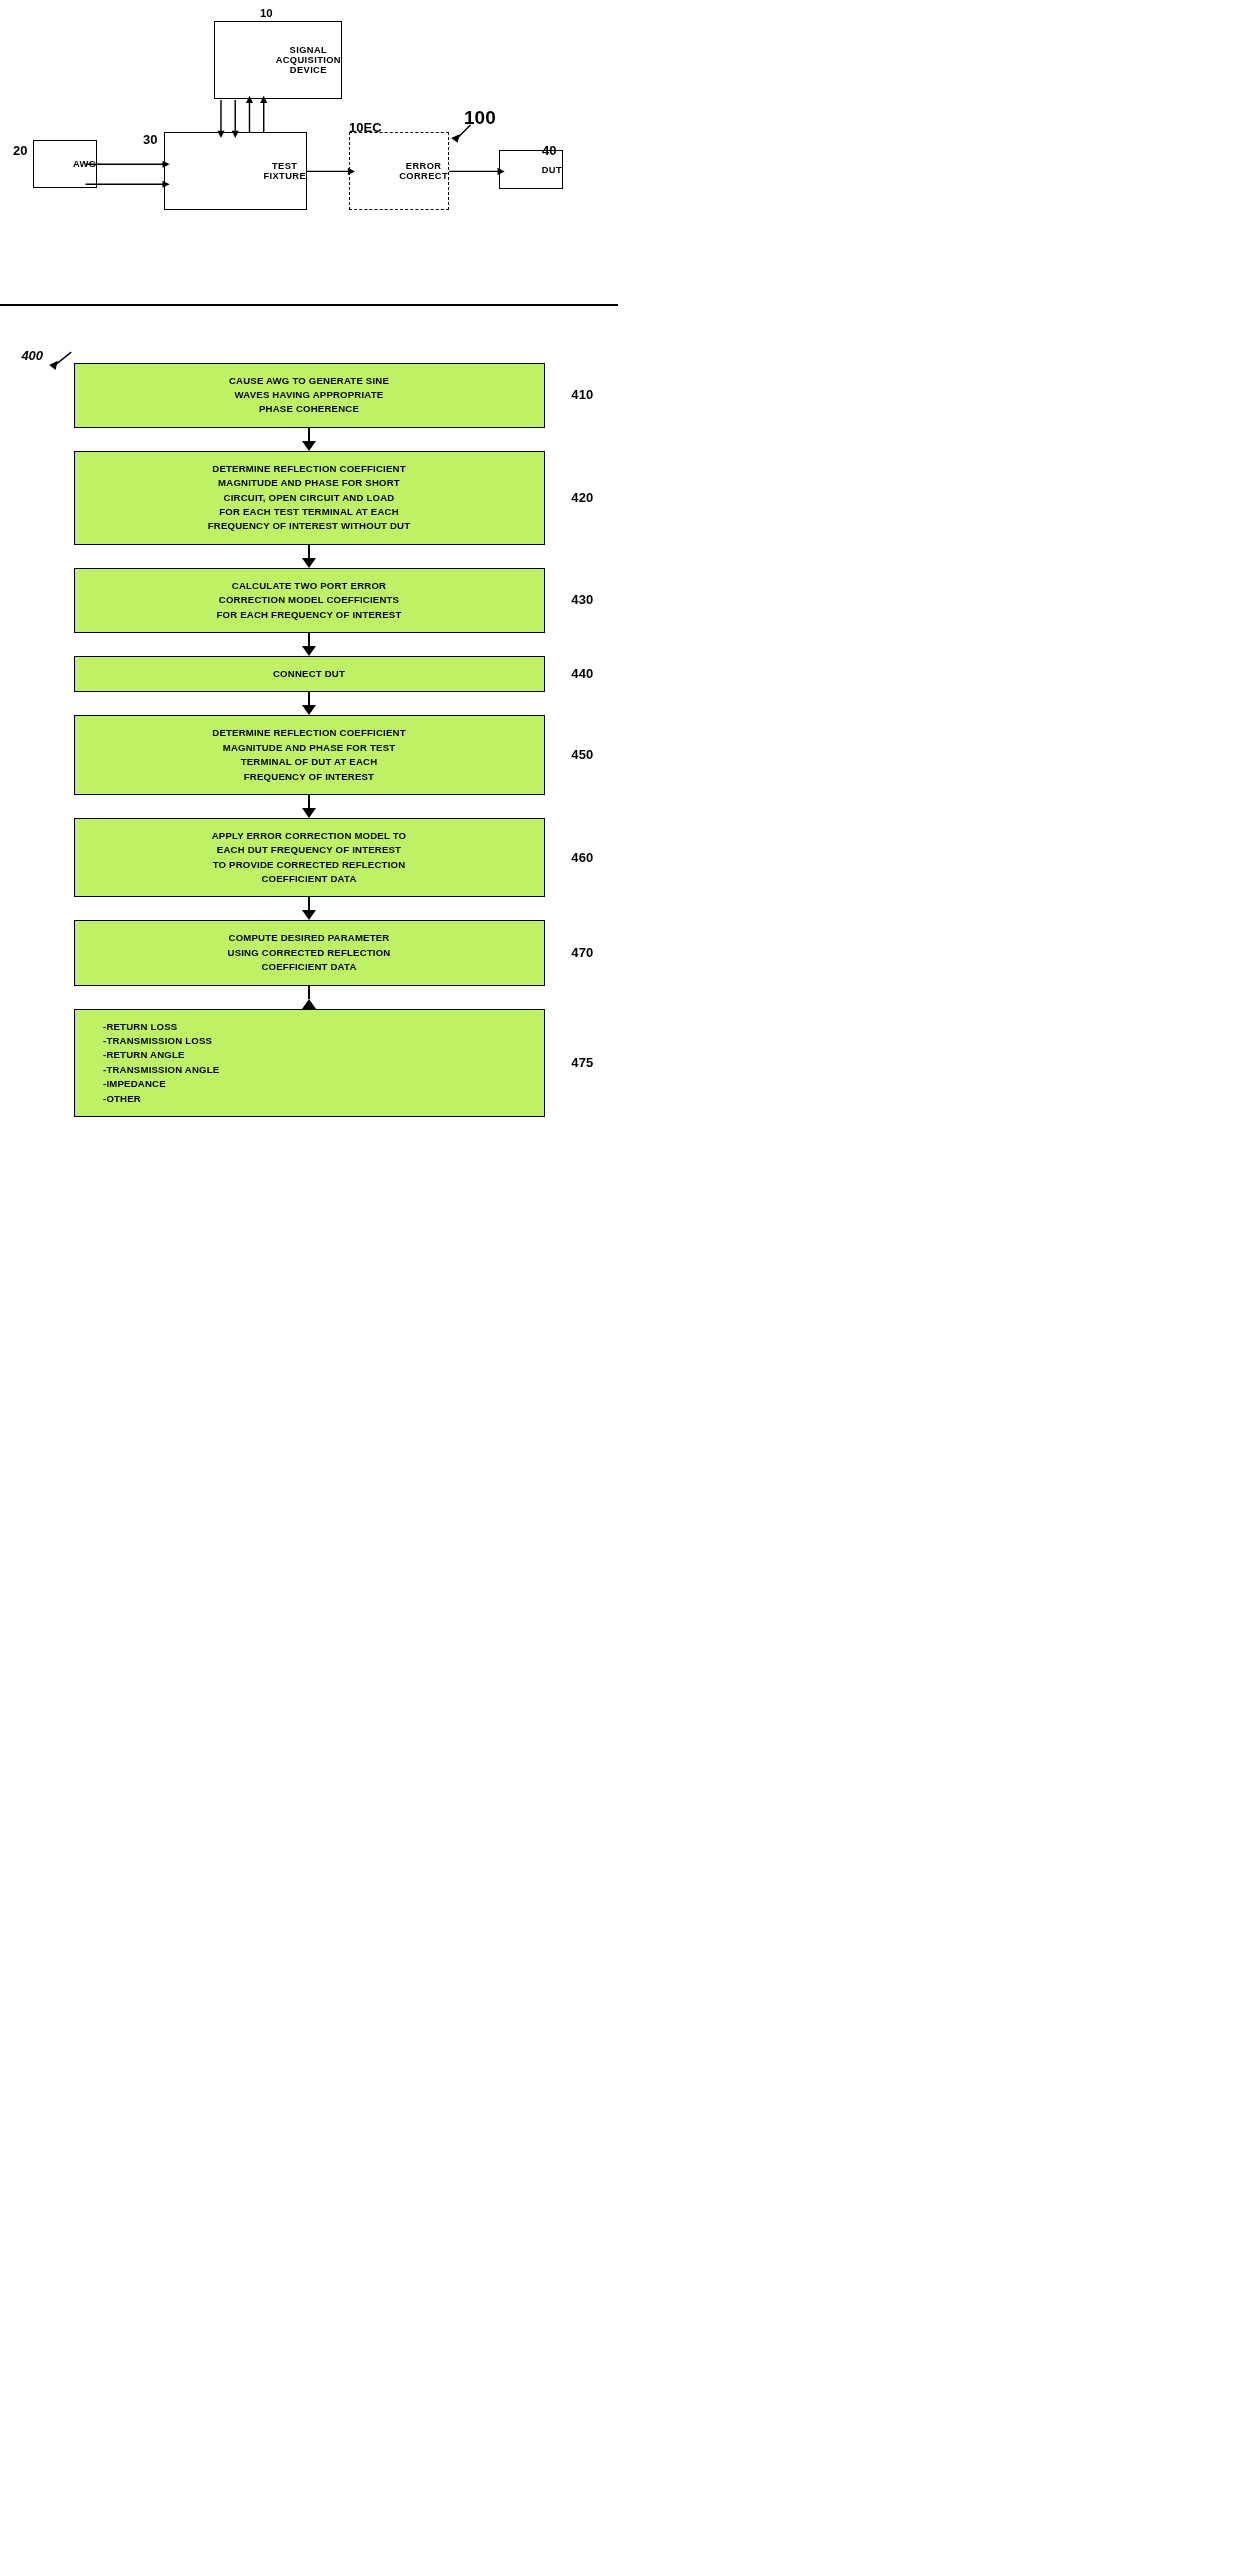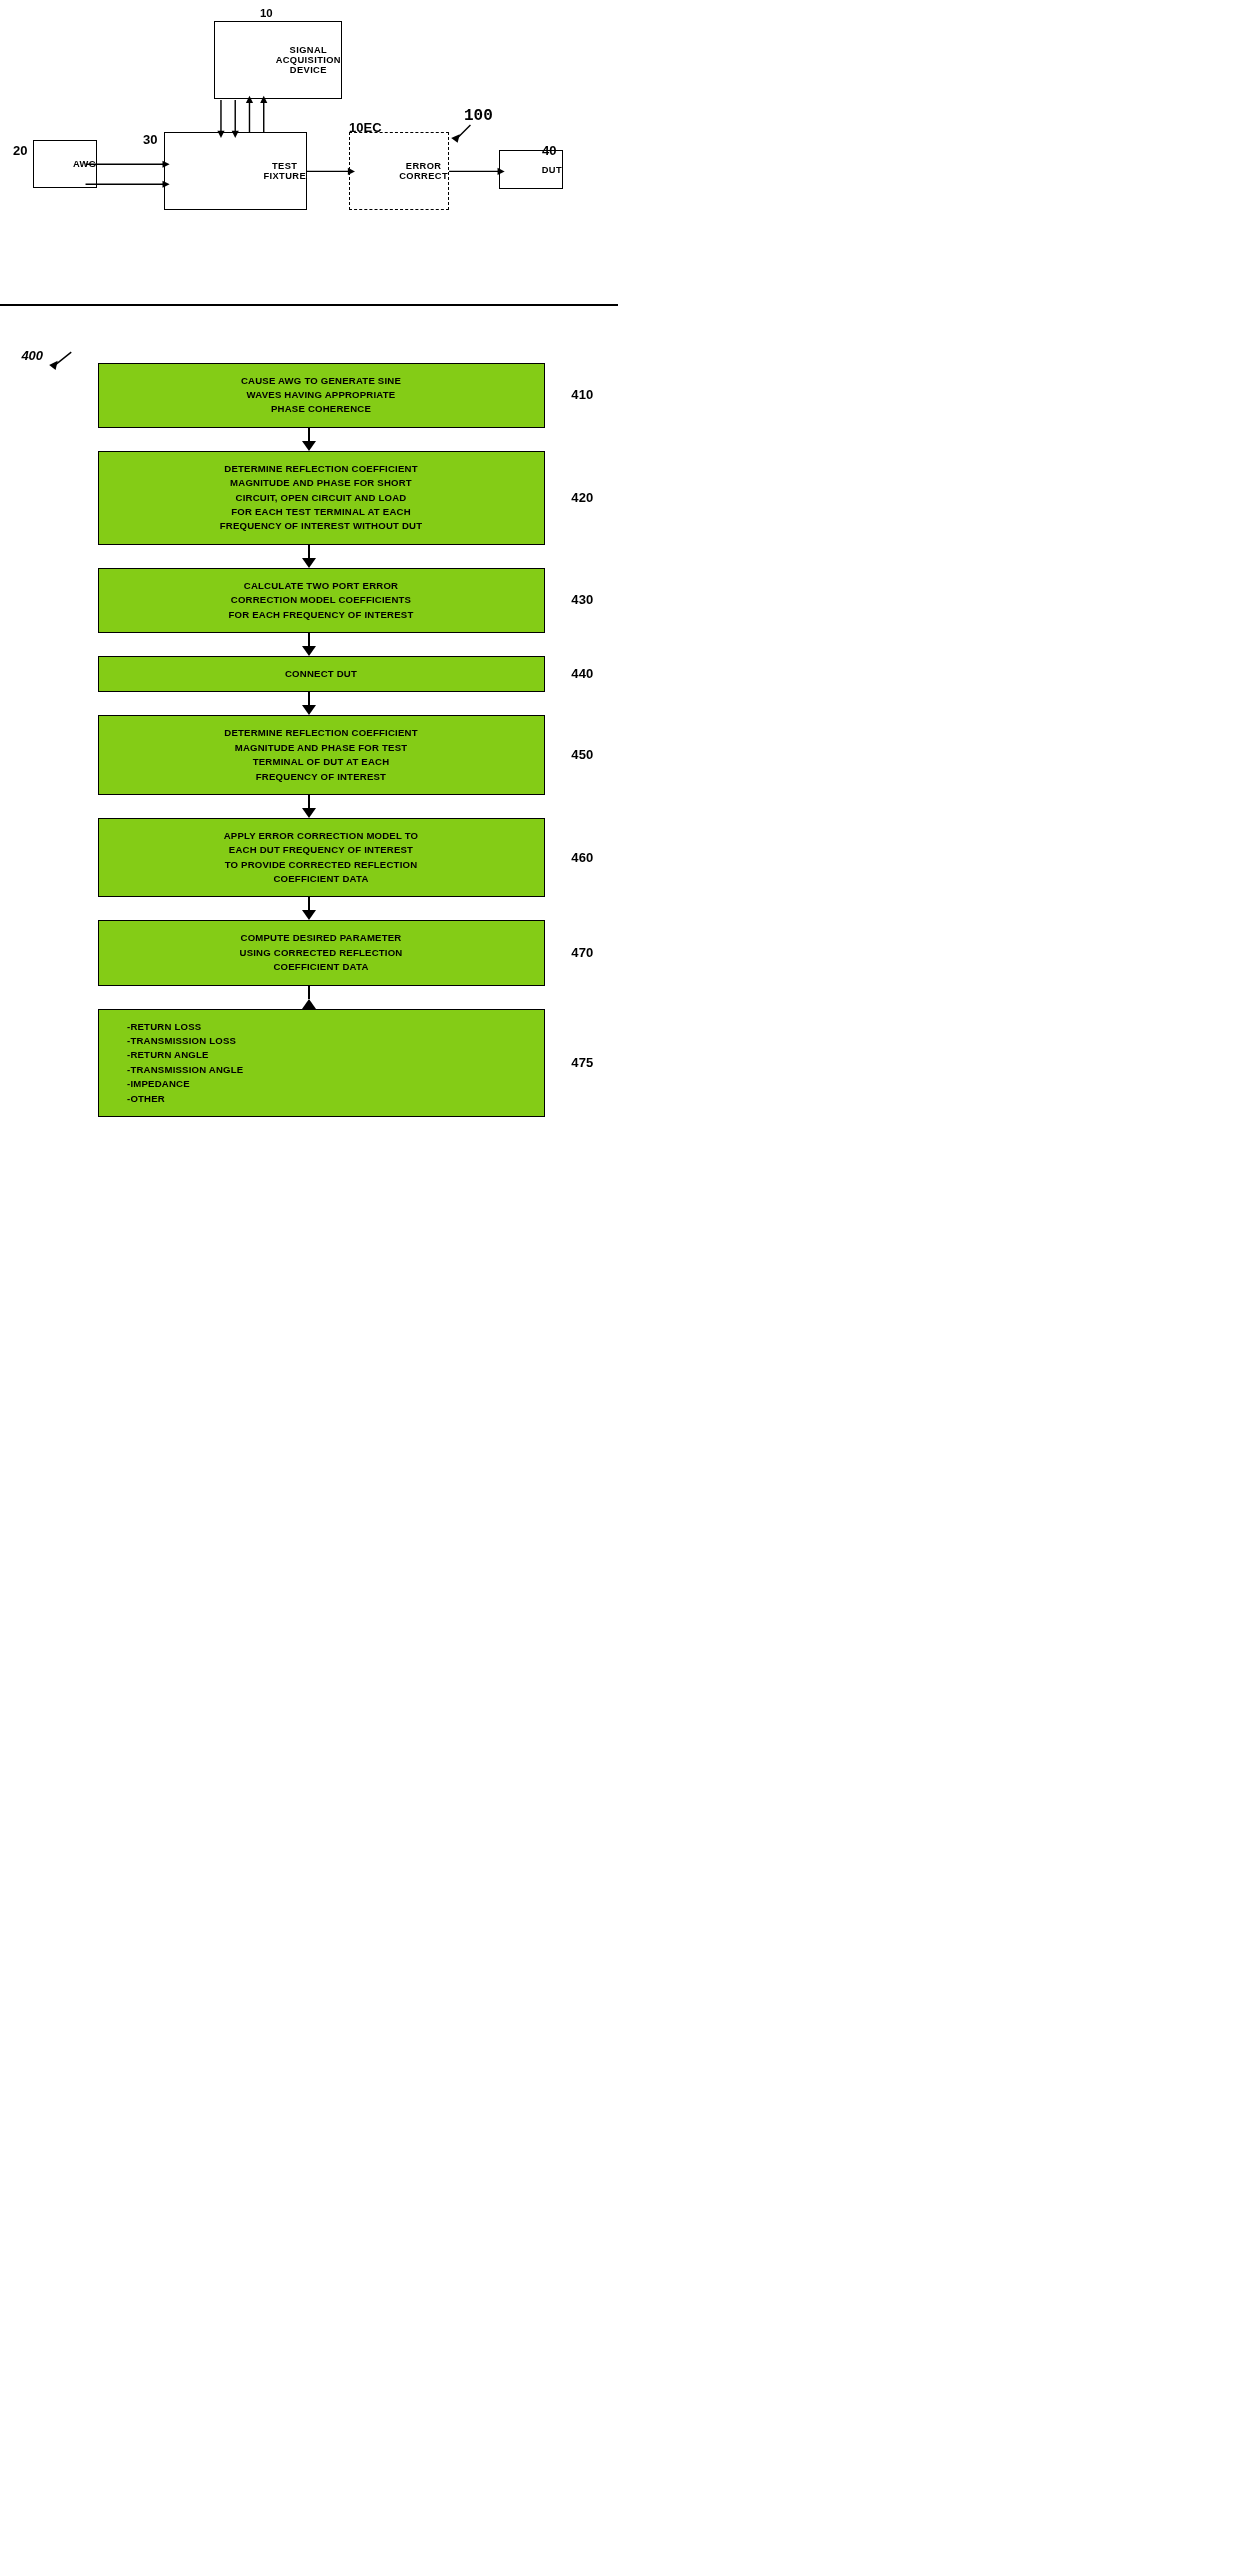--- a/index.html
+++ b/index.html
@@ -105,29 +105,28 @@
     }
 
     .flow-step {
       position: relative;
       margin: 0 auto;
       width: 471px;
     }
 
     .flow-box {
       border: 1.4px solid #000;
-      background: #84cc16;
+      background: #bef264;
       text-align: center;
       font-size: 9.6px;
       font-weight: bold;
       letter-spacing: 0.2px;
       padding: 10px 6px;
       line-height: 1.5;
       position: relative;
-      margin-left: 24px;
     }
 
     .step-num {
       position: absolute;
       right: -50px;
       top: 50%;
       transform: translateY(-50%);
       font-size: 13px;
       font-weight: bold;
     }
@@ -169,23 +168,22 @@
       top: 7.1px;
       left: 260px;
       font-size: 11.4px;
       font-weight: bold;
     }
 
     .number-100 {
       position: absolute;
       top: 107px;
       left: 464px;
-      font-size: 16px;
-      font-weight: bold;
-      font-family: Liberation Mono, monospace;
+      font-size: 19px;
+      font-weight: bold;
     }
   </style>
 </head>
 <body>
 
 <div class="diagram-container">
 
   <div class="top-diagram">
     <span class="top-number-10">10</span>
     <span class="number-100">100</span>

